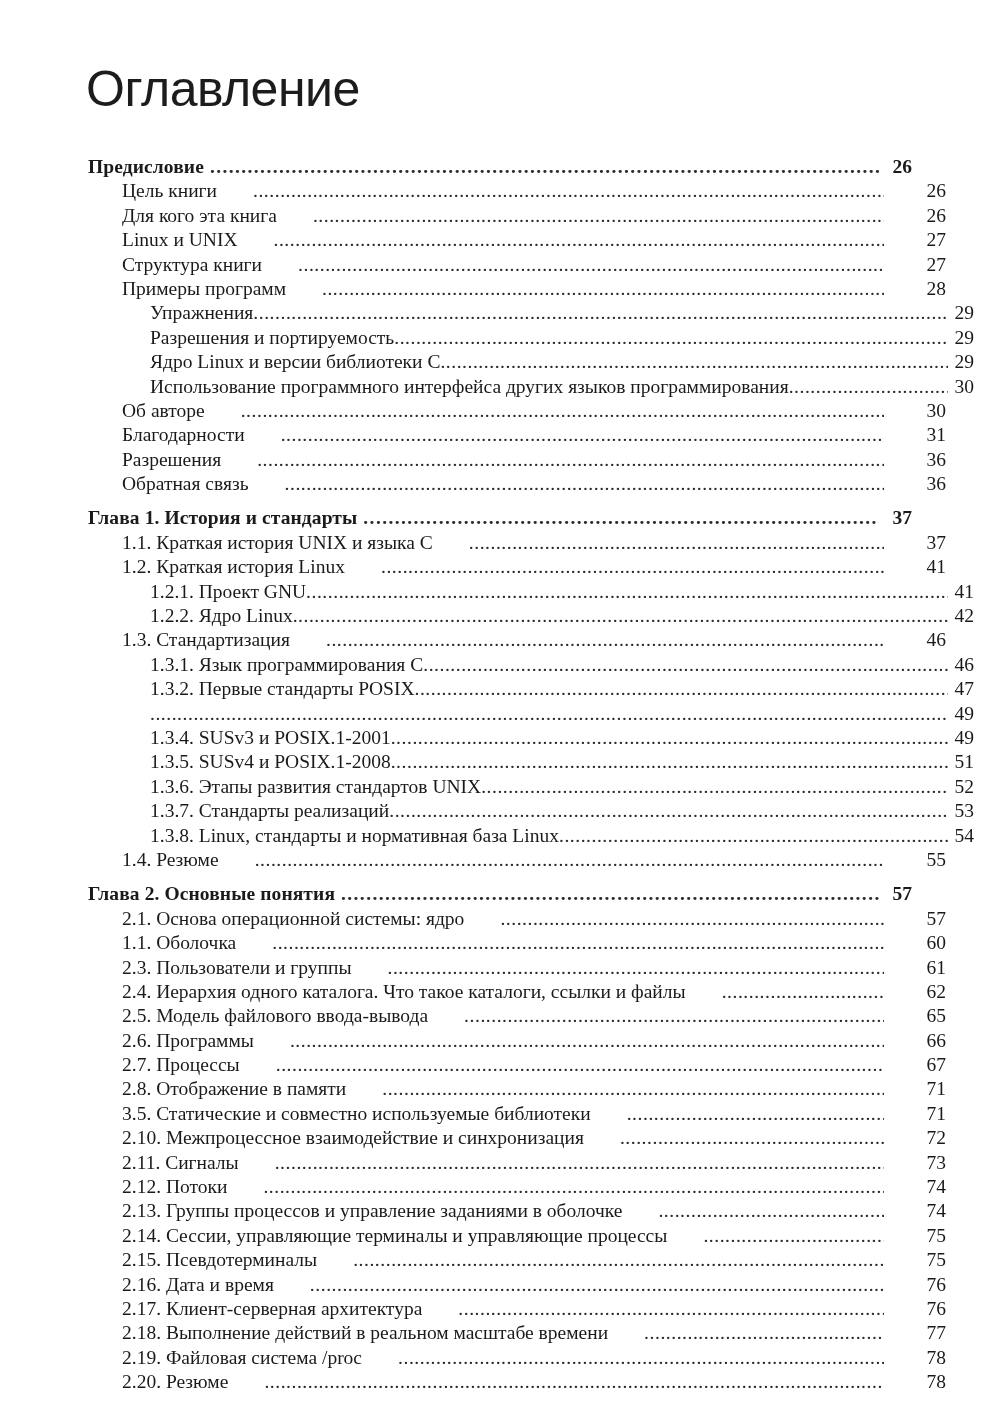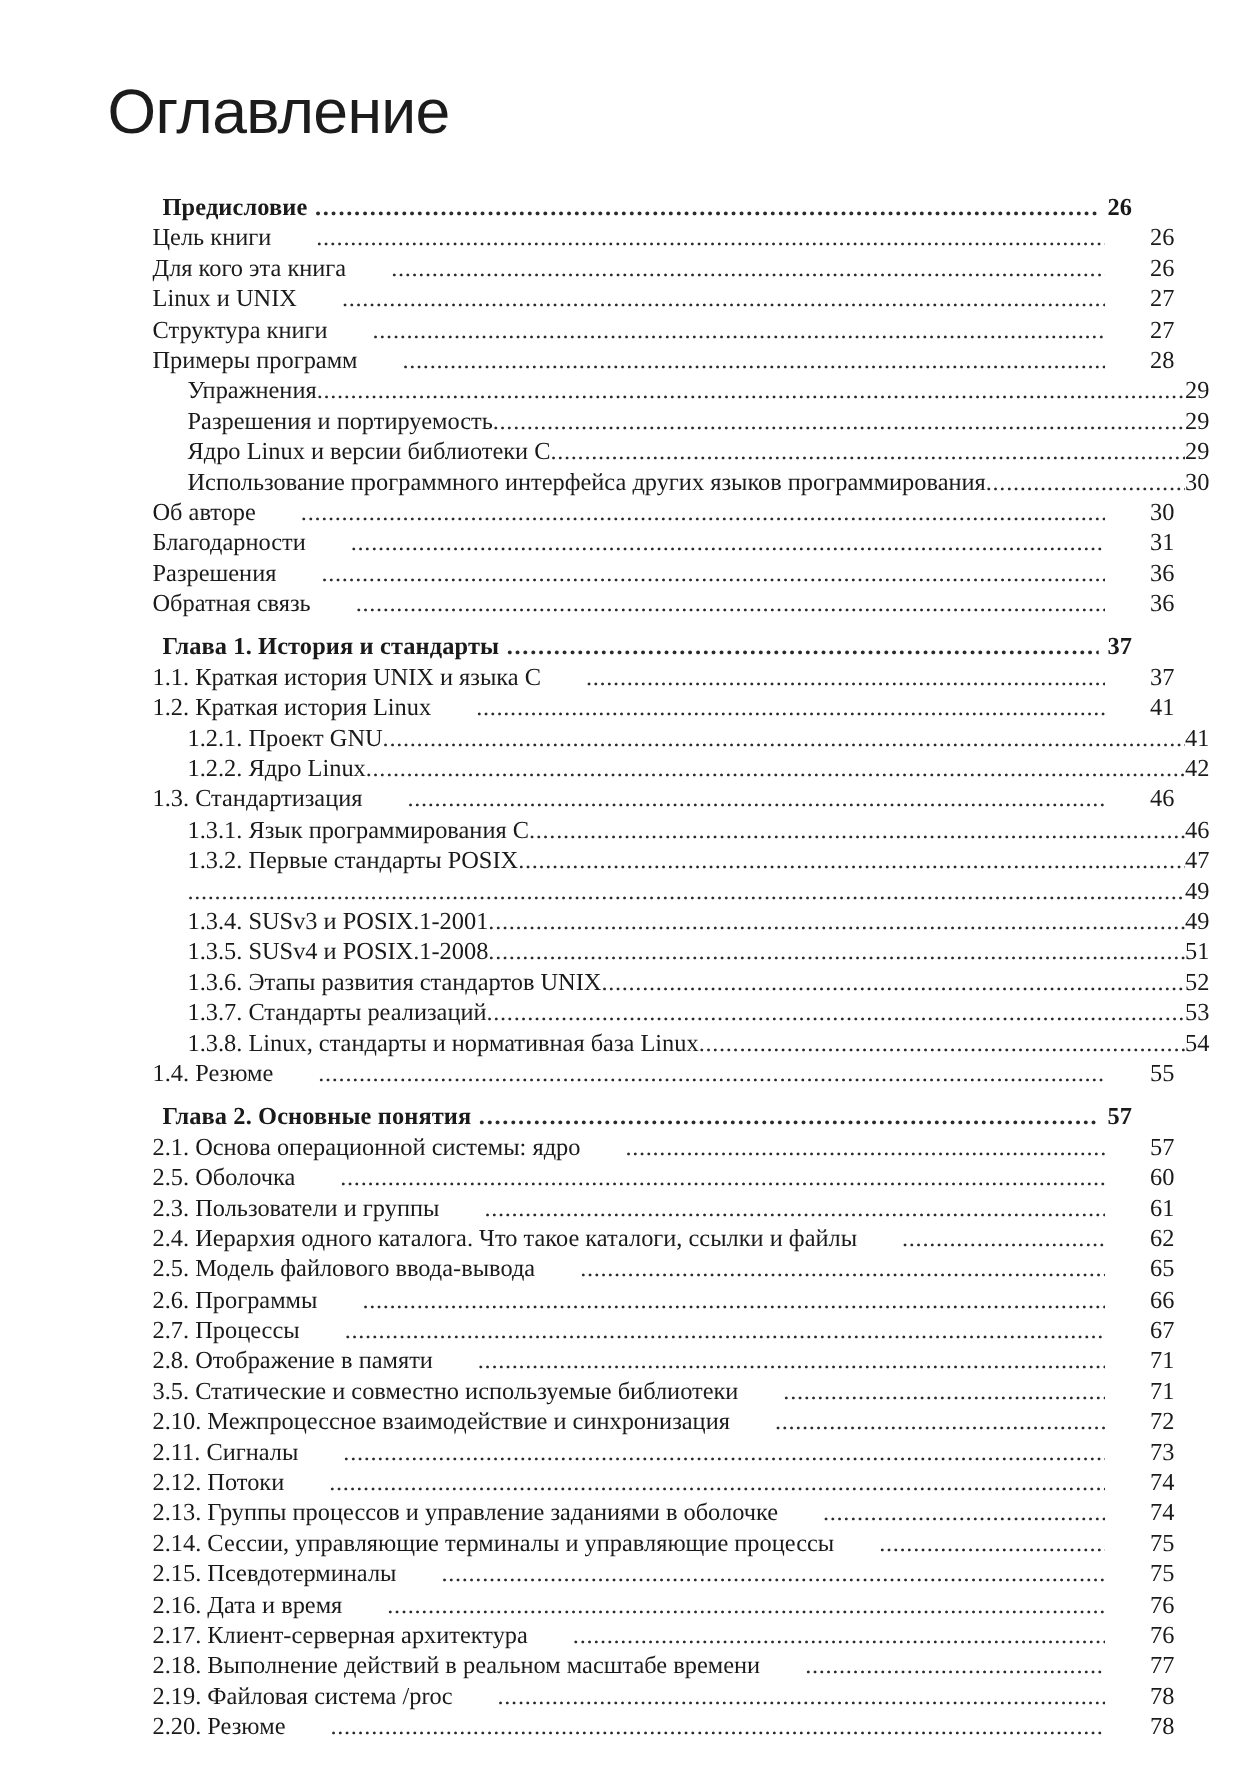--- a/index.html
+++ b/index.html
@@ -69,32 +69,32 @@
     font-size: 19.5px;
     letter-spacing: 0.6px;
     margin: 0 0px;
     color: #2a2a2a;
   }
 
   .toc-entry .pageno {
     flex: 0 0 auto;
     font-size: 19.5px;
     line-height: 24.4px;
+    text-align: right;
     min-width: 26px;
   }
 
   
   .level-1 {
     font-weight: bold;
   }
   .level-1 .label {
     font-size: 19.5px;
     font-weight: bold;
     letter-spacing: 0.1px;
-    margin-left: 42px;
   }
   .level-1 .leader {
     font-weight: bold;
     letter-spacing: 1.4px;
     padding-left: 6px;
   }
   .level-1 .pageno {
     font-weight: bold;
     padding-left: 7px;
   }
@@ -280,21 +280,21 @@
         <span class="label">Глава 2. Основные понятия</span>
         <span class="leader"><span class="leader-inner">...........................................................................................................................................................................................................................</span></span>
         <span class="pageno">57</span>
       </div>
       <div class="toc-entry level-2">
         <span class="label">2.1. Основа операционной системы: ядро</span>
         <span class="leader"><span class="leader-inner">...........................................................................................................................................................................................................................</span></span>
         <span class="pageno">57</span>
       </div>
       <div class="toc-entry level-2">
-        <span class="label">2.5. Оболочка</span>
+        <span class="label">1.1. Оболочка</span>
         <span class="leader"><span class="leader-inner">...........................................................................................................................................................................................................................</span></span>
         <span class="pageno">60</span>
       </div>
       <div class="toc-entry level-2">
         <span class="label">2.3. Пользователи и группы</span>
         <span class="leader"><span class="leader-inner">...........................................................................................................................................................................................................................</span></span>
         <span class="pageno">61</span>
       </div>
       <div class="toc-entry level-2">
         <span class="label">2.4. Иерархия одного каталога. Что такое каталоги, ссылки и файлы</span>

